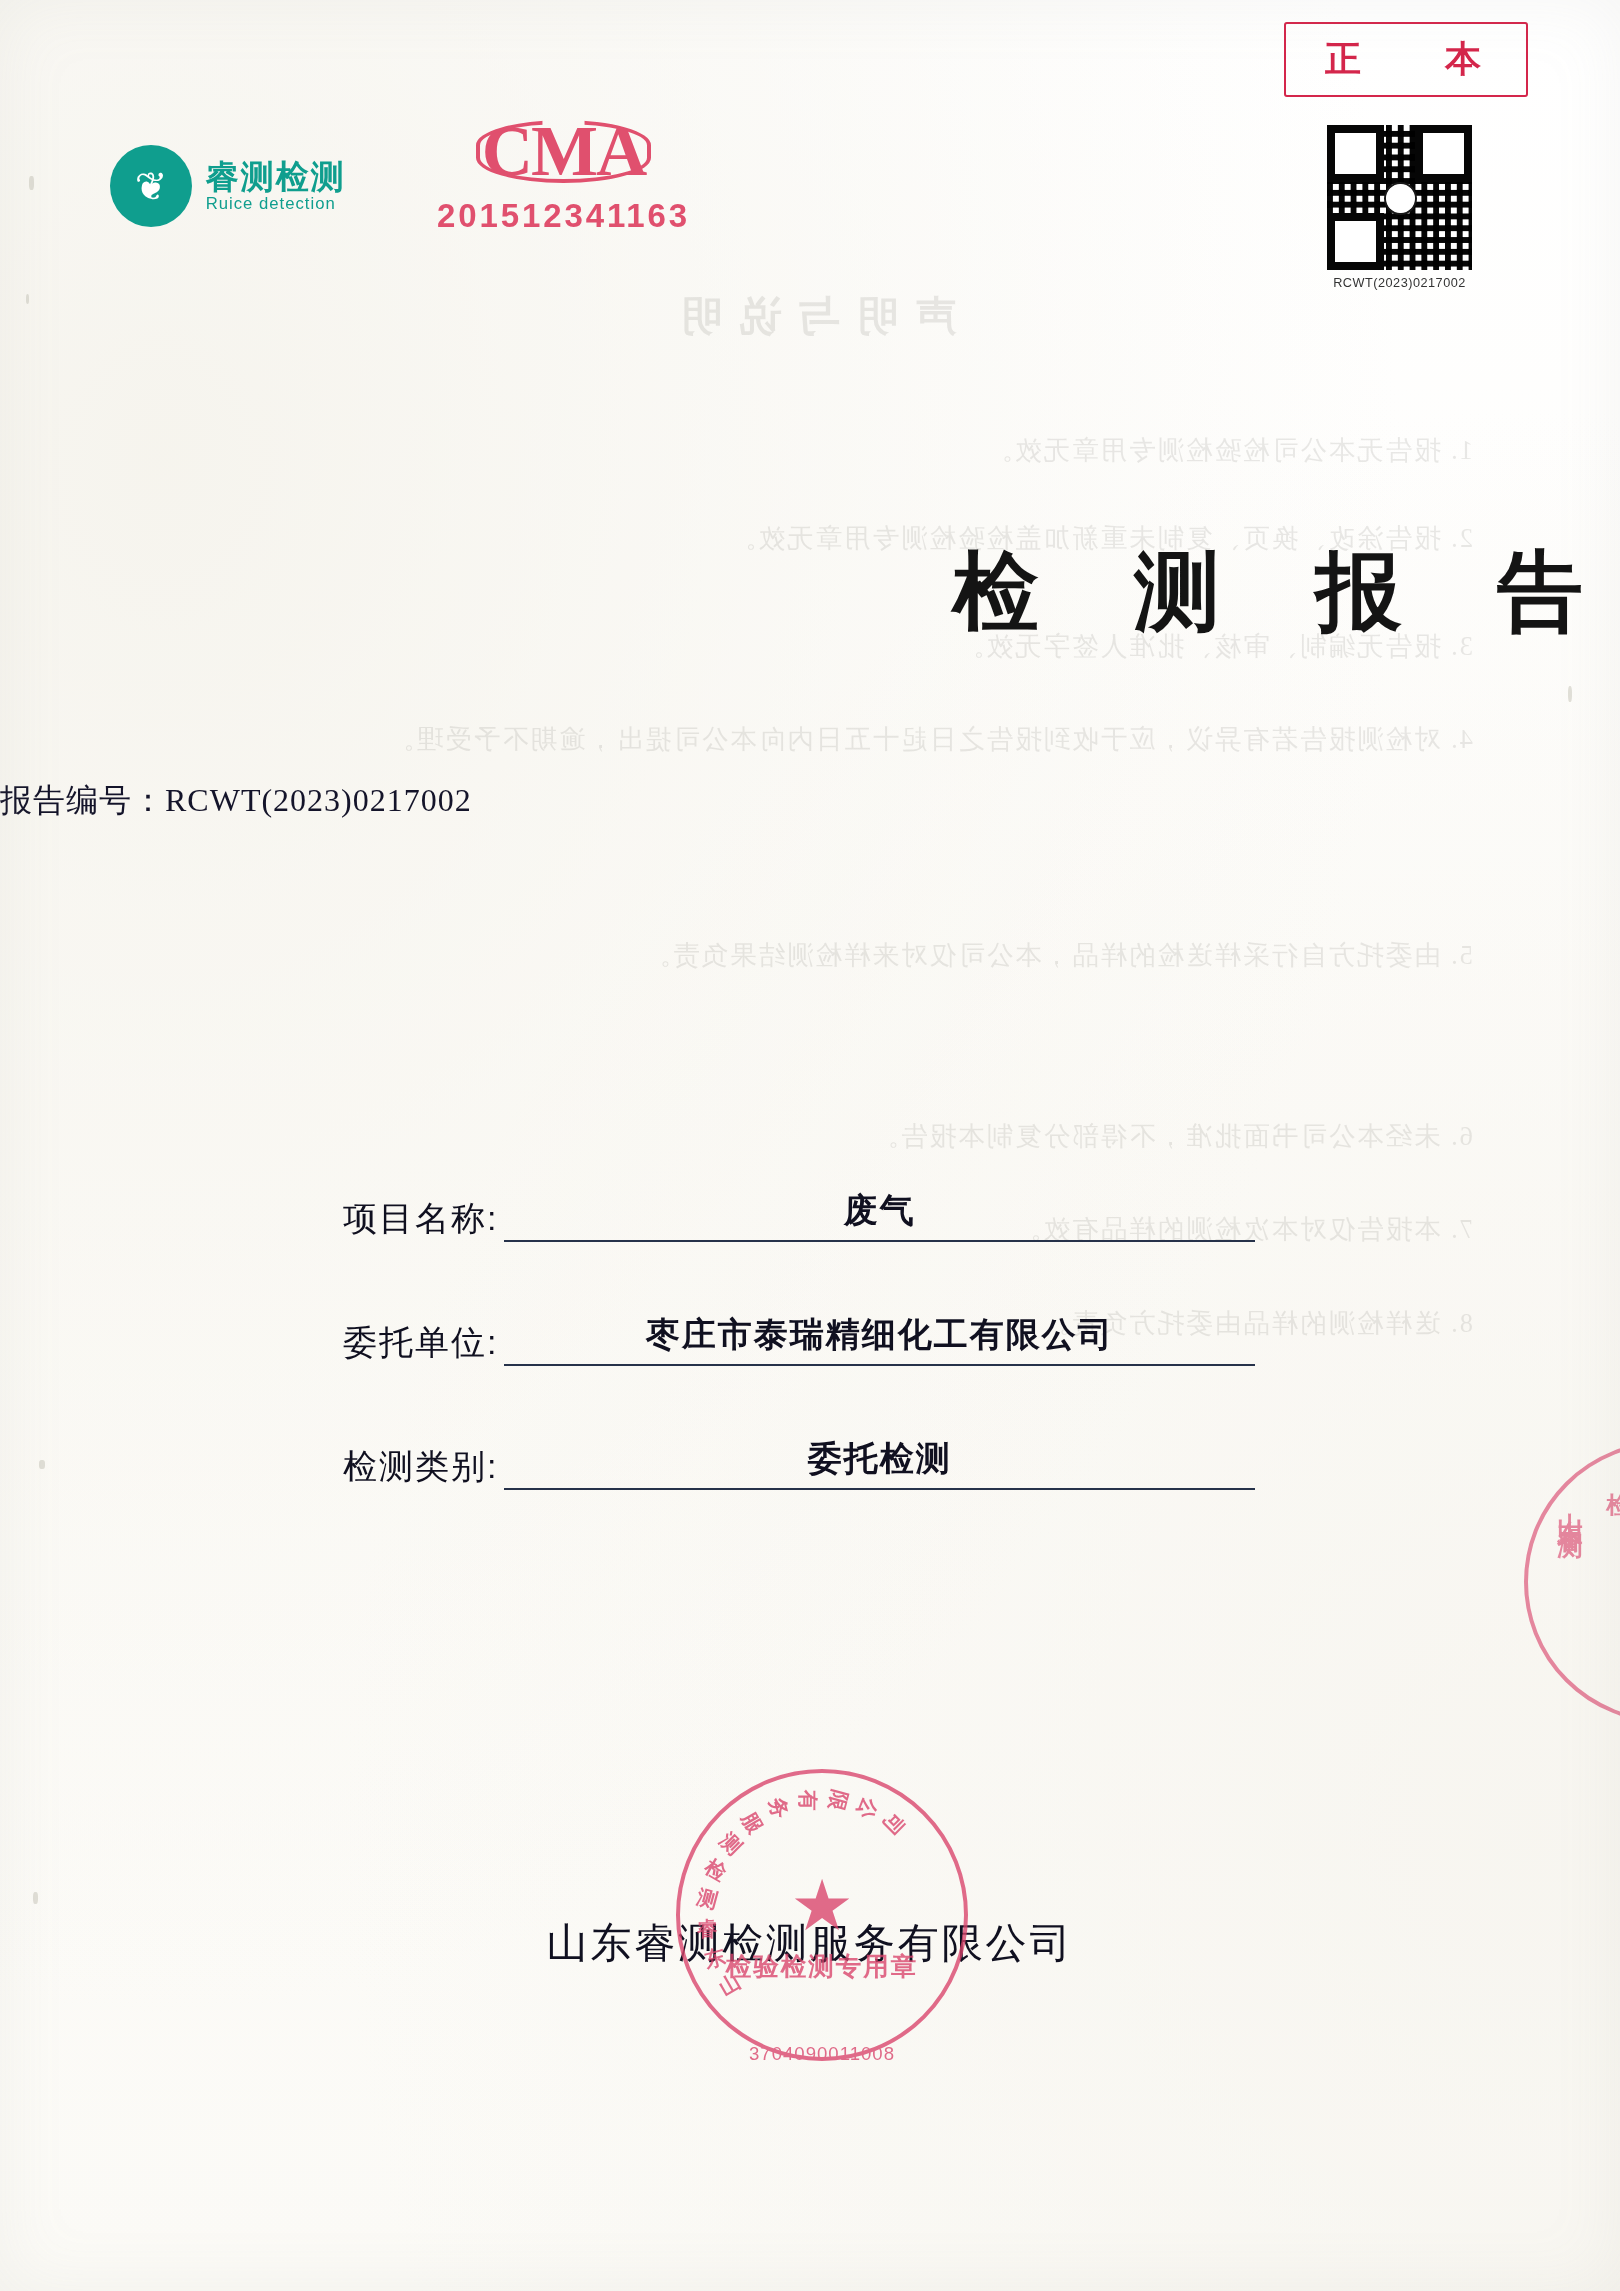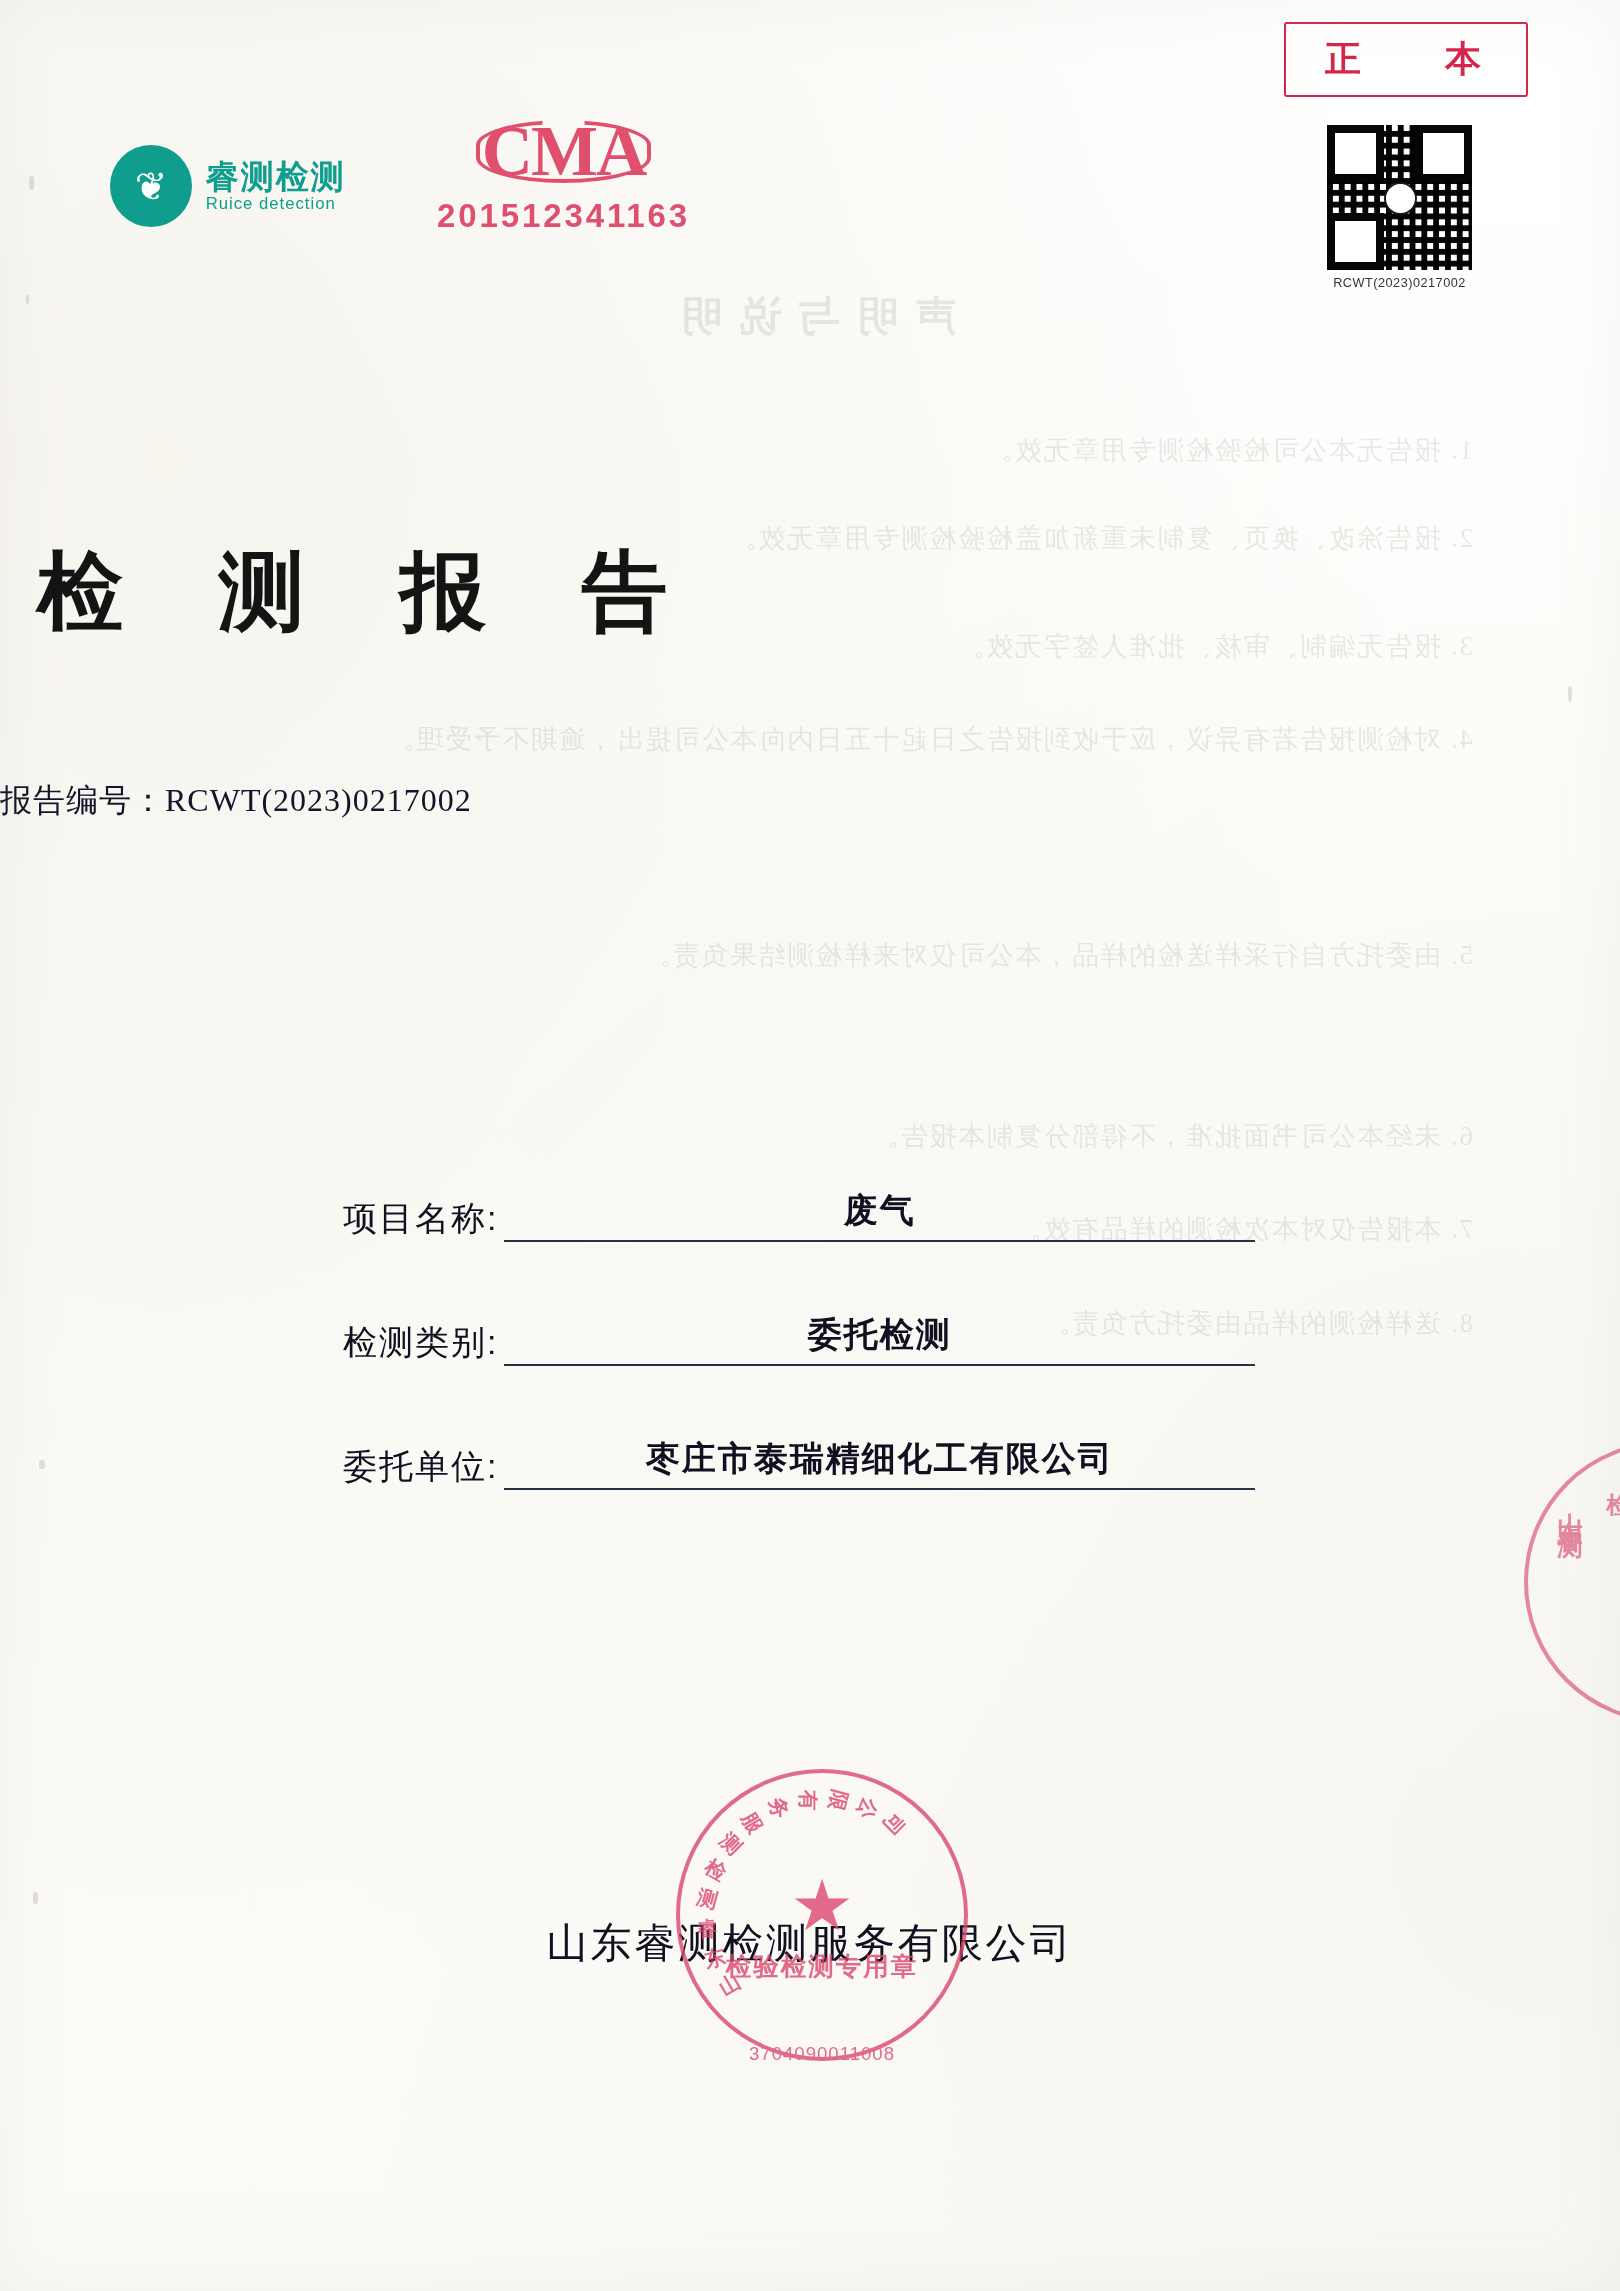--- a/index.html
+++ b/index.html
@@ -219,21 +219,21 @@
     letter-spacing: 0.5px;
     font-family: "Liberation Sans", sans-serif;
   }
 
   
   .main-title {
     position: absolute;
     top: 534px;
     left: 0;
     width: 100%;
-    text-align: left;
+    text-align: right;
     font-size: 86px;
     font-weight: bold;
     letter-spacing: 37px;
     text-indent: 37px;
     color: #141414;
     font-family: "Liberation Serif", serif;
   }
 
   .report-no {
     position: absolute;
@@ -451,26 +451,26 @@
   <div class="report-no">
     <span>报告编号：</span><span>RCWT(2023)0217002</span>
   </div>
 
   <div class="fields">
     <div class="field-row">
       <div class="field-label">项目名称:</div>
       <div class="field-value">废气</div>
     </div>
     <div class="field-row">
+      <div class="field-label">委托单位:</div>
+      <div class="field-value">枣庄市泰瑞精细化工有限公司</div>
+    </div>
+    <div class="field-row">
       <div class="field-label">检测类别:</div>
       <div class="field-value">委托检测</div>
-    </div>
-    <div class="field-row">
-      <div class="field-label">委托单位:</div>
-      <div class="field-value">枣庄市泰瑞精细化工有限公司</div>
     </div>
   </div>
 
   <div class="company">山东睿测检测服务有限公司</div>
 
   <div class="stamp stamp-main">
     <div class="ring-text">
       <span style="transform: rotate(-120deg) translate(0,-125px) rotate(90deg)">山</span>
       <span style="transform: rotate(-105deg) translate(0,-125px) rotate(90deg)">东</span>
       <span style="transform: rotate(-90deg)  translate(0,-125px) rotate(90deg)">睿</span>

